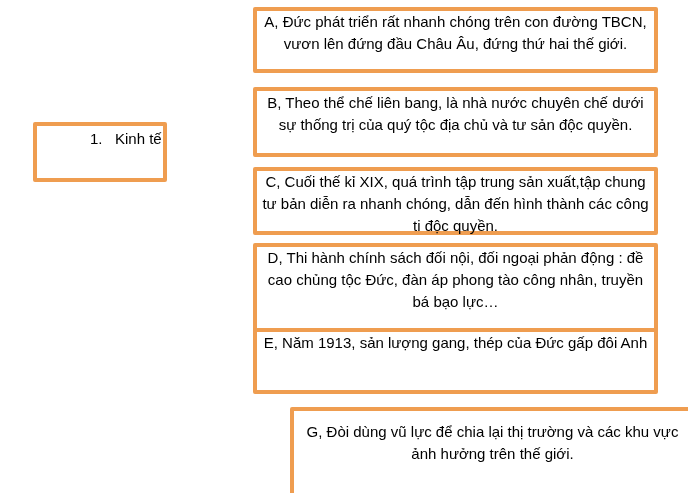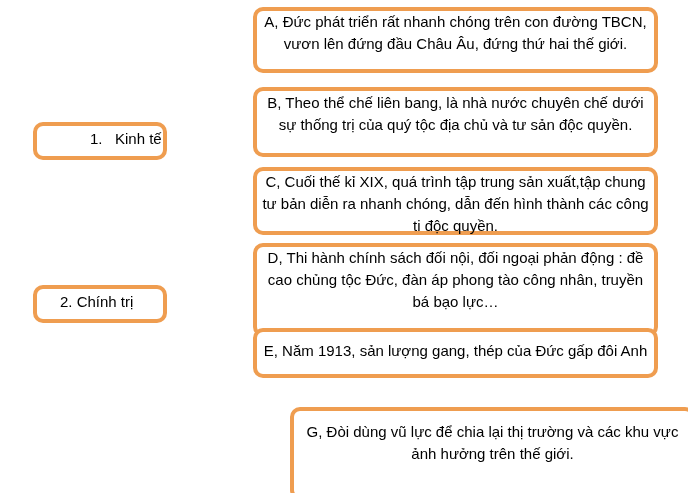--- a/index.html
+++ b/index.html
@@ -15,72 +15,69 @@
   }
   .canvas {
     position: relative;
     width: 688px; height: 493px;
     background: var(--background);
     overflow: hidden;
   }
   .box {
     position: absolute;
     border: 4px solid var(--box-border);
-    border-radius: 10px;
+    border-radius: 2px;
     background: var(--background);
     color: var(--text);
     font-size: 15px;
     line-height: 22px;
     overflow: visible;
   }
   .right-box {
     left: 253px;
     width: 405px;
     padding: 0 5px;
     text-align: center;
   }
   .left-box {
     left: 33px;
     width: 134px;
-    height: 38px;
+    height: 60px;
     text-align: left;
     padding-top: 2px;
   }
   .label { white-space: pre-wrap; color: var(--text); }
 </style>
 </head>
 <body>
 
 <div class="canvas">
 
   <div class="box left-box" style="top:122px; padding-left:53px;">
     <span class="label">1.   Kinh tế</span>
   </div>
 
-  <div class="box left-box" style="top:285px; padding-left:23px;">
-    <span class="label">2. Chính trị</span>
-  </div>
 
   <div class="box right-box" style="top:7px; height:66px; padding-top:0;">
     <span class="label">A, Đức phát triển rất nhanh chóng trên con đường TBCN, vươn lên đứng đầu Châu Âu, đứng thứ hai thế giới.</span>
   </div>
 
   <div class="box right-box" style="top:167px; height:68px; padding-top:0;">
     <span class="label">C, Cuối thế kỉ XIX, quá trình tập trung sản xuất,tập chung tư bản diễn ra nhanh chóng, dẫn đến hình thành các công ti độc quyền.</span>
   </div>
 
   <div class="box right-box" style="top:87px; height:70px; padding-top:1px;">
     <span class="label">B, Theo thể chế liên bang, là nhà nước chuyên chế dưới sự thống trị của quý tộc địa chủ và tư sản độc quyền.</span>
   </div>
 
   <div class="box right-box" style="top:243px; height:94px; padding-top:0;">
     <span class="label">D, Thi hành chính sách đối nội, đối ngoại phản động : đề cao chủng tộc Đức, đàn áp phong tào công nhân, truyền bá bạo lực…</span>
   </div>
 
-  <div class="box right-box" style="top:328px; height:50px; padding-top:8px;">
+  <div class="box right-box" style="top:328px; height:66px; ">
     <span class="label">E, Năm 1913, sản lượng gang, thép của Đức gấp đôi Anh</span>
   </div>
 
   <div class="box right-box" style="top:407px; height:93px; padding-top:10px;margin-left:37px;">
     <span class="label">G, Đòi dùng vũ lực để chia lại thị trường và các khu vực ảnh hưởng trên thế giới.</span>
   </div>
 
 </div>
 
 </body></html>

